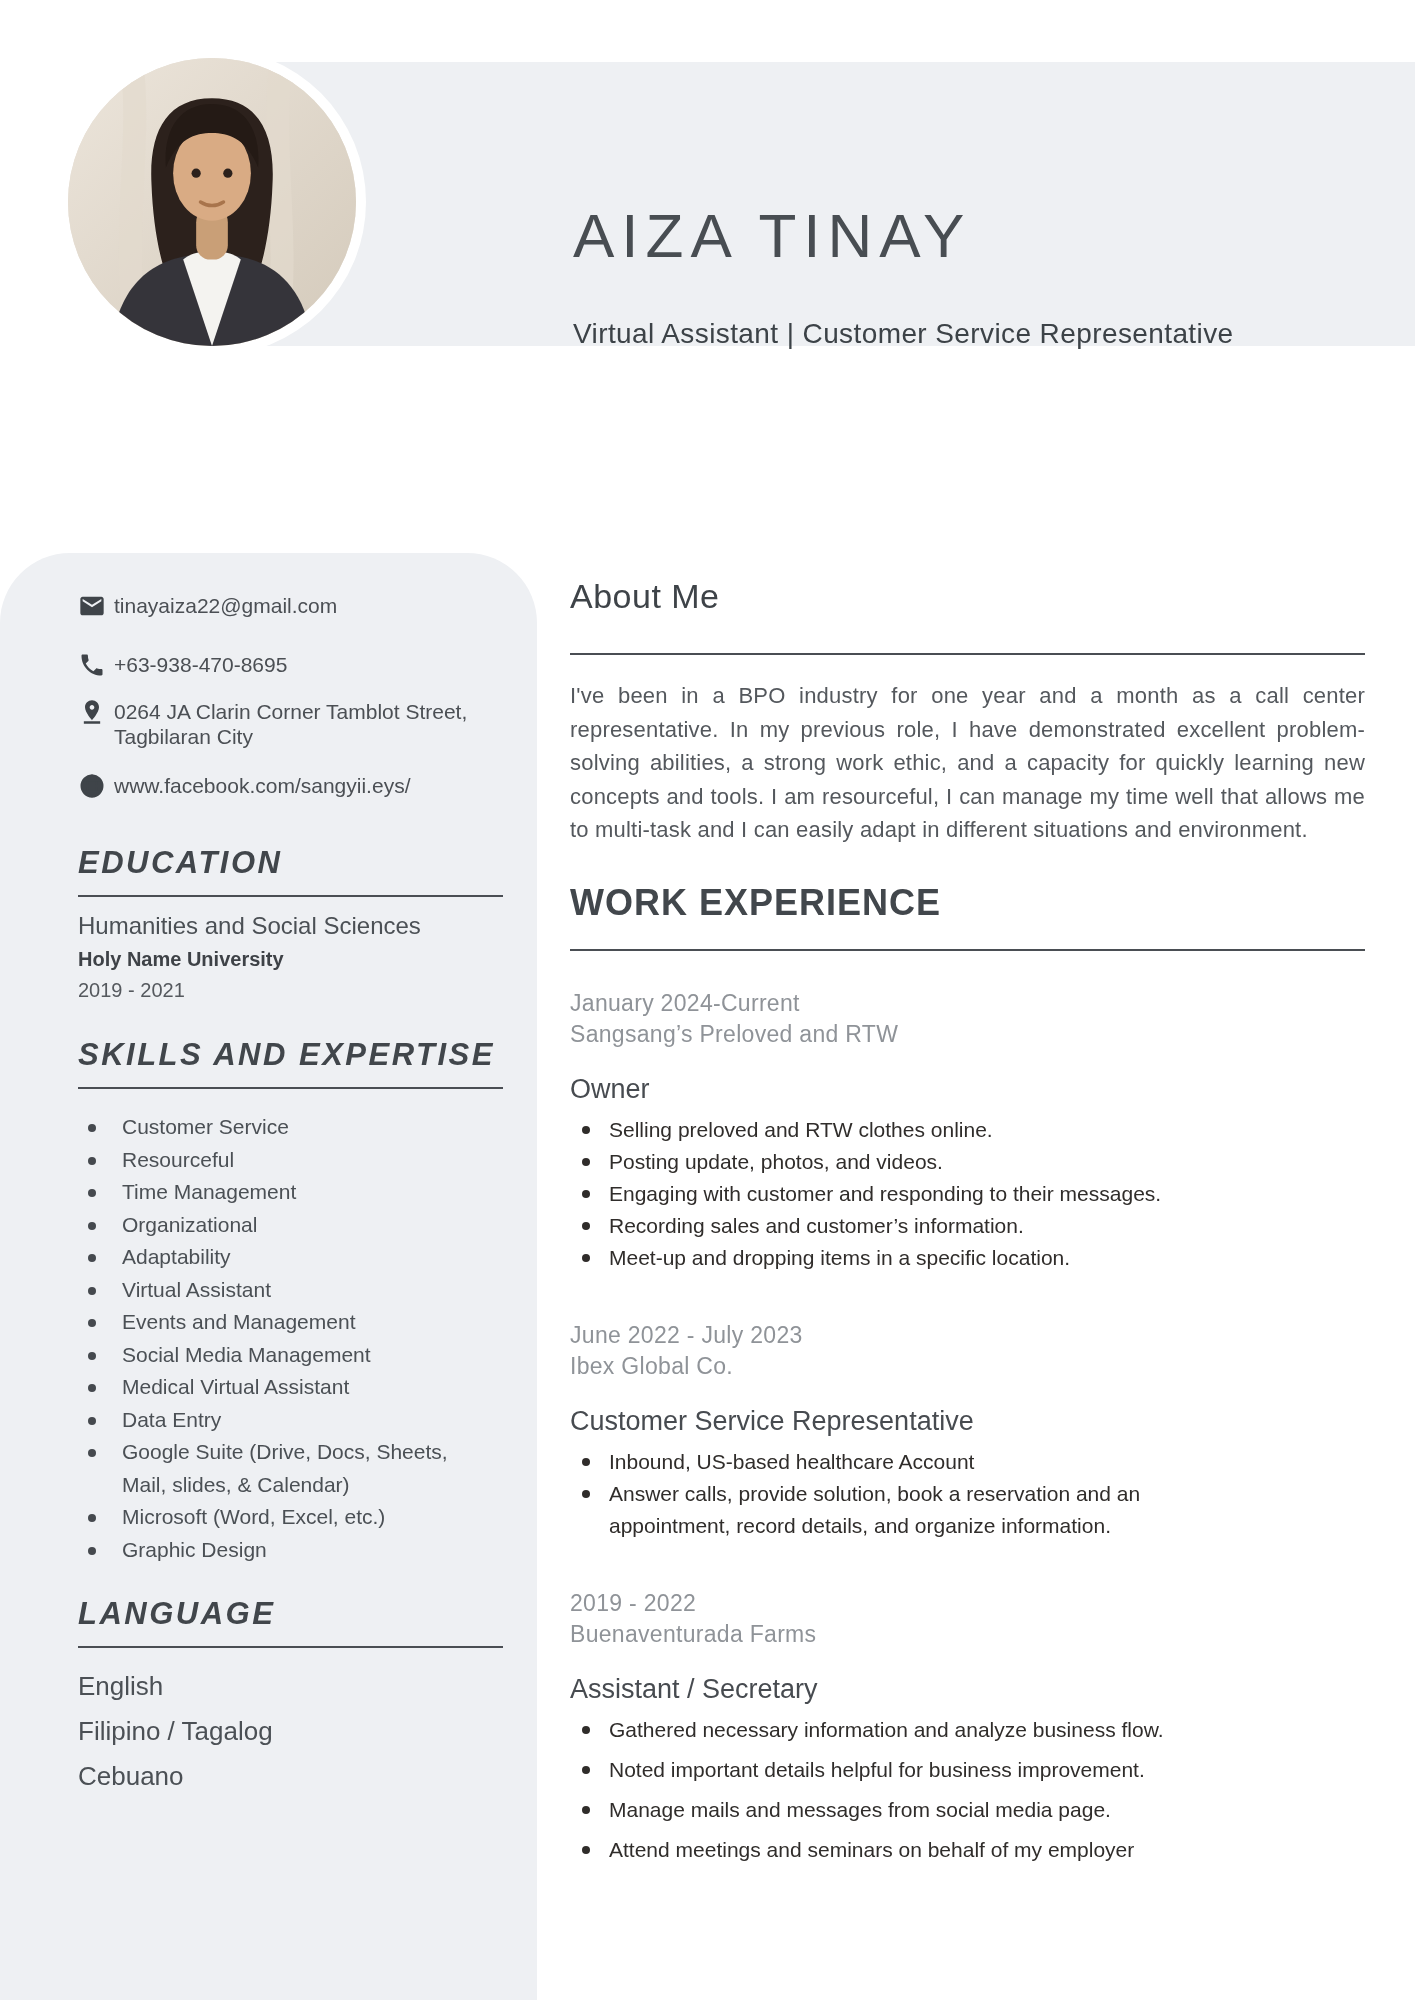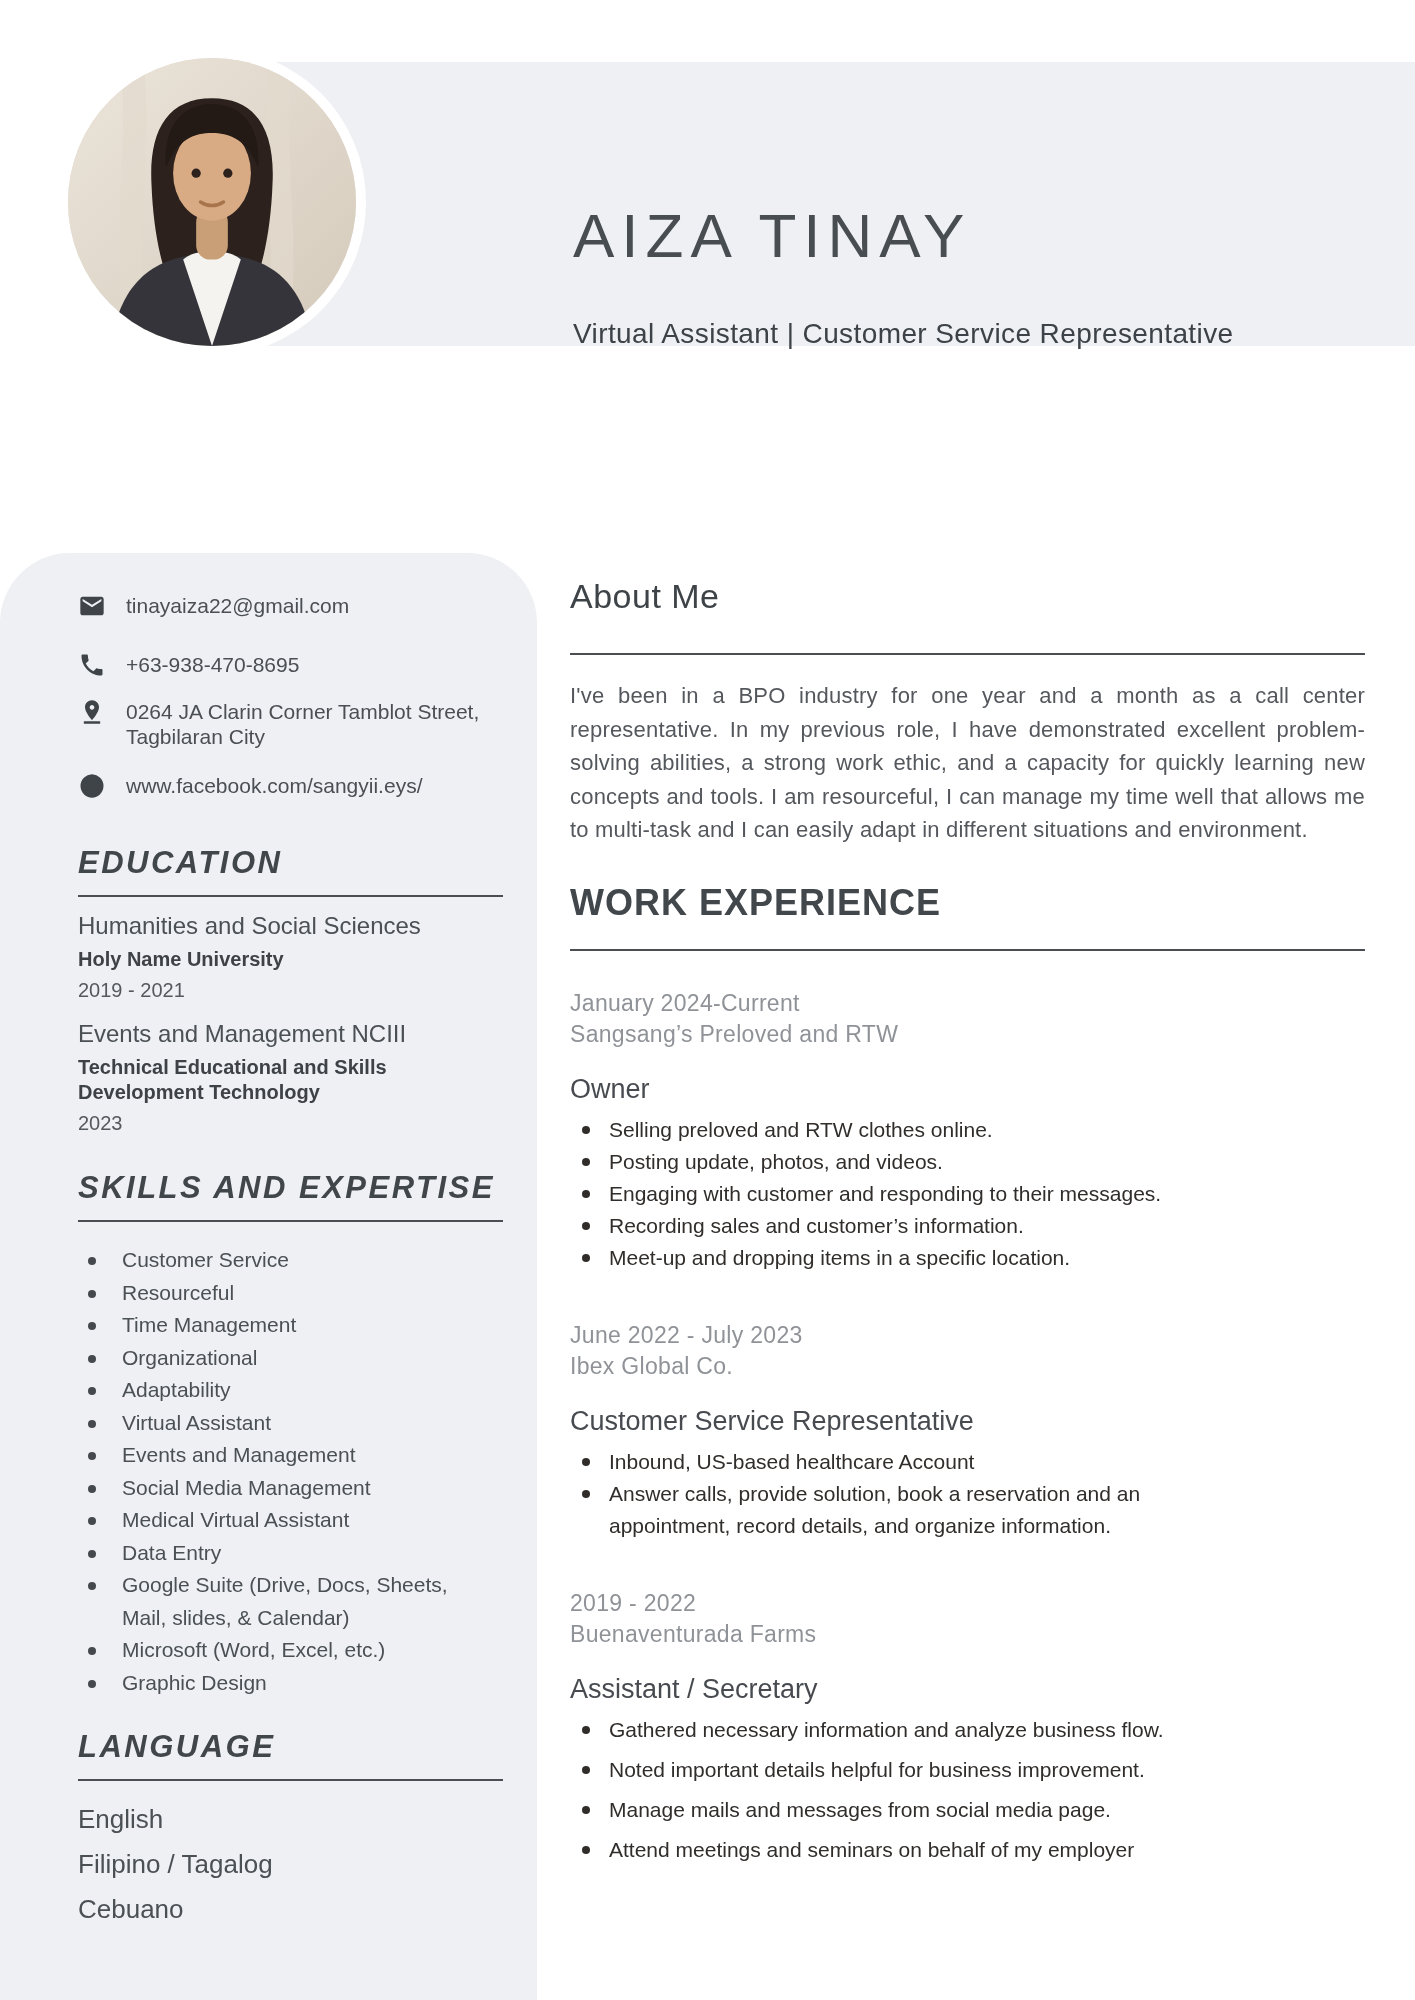--- a/index.html
+++ b/index.html
@@ -26,21 +26,21 @@
   }
   .person-subtitle{
     margin-top:46px;font-size:28px;font-weight:400;color:#3c4247;letter-spacing:.4px;line-height:36px;
   }
   
   .sidebar{
     position:absolute;left:0;top:553px;width:537px;height:1447px;
     background:#eef0f3;border-radius:70px 70px 0 0;
     padding:40px 34px 0 78px;box-sizing:border-box;
   }
-  .contact-row{display:flex;align-items:flex-start;gap:20px;margin-bottom:32px;}
+  .contact-row{display:flex;align-items:flex-start;gap:8px;margin-bottom:32px;}
   .contact-row.tight{margin-bottom:20px;}
   .contact-row.addr{margin-bottom:24px;}
   .contact-icon{width:28px;height:28px;flex:0 0 28px;color:#3f4449;margin-top:-1px;}
   .contact-icon svg{width:28px;height:28px;display:block;fill:currentColor;}
   .contact-text{font-size:21px;line-height:25px;color:#4b4f54;}
   .side-heading{
     font-size:31px;font-weight:700;letter-spacing:2.5px;color:#41464b;line-height:40px;font-style:italic;
   }
   .side-rule{border:none;border-top:2px solid #4a4e53;margin:12px 0 0 0;width:100%;}
   .edu-degree{font-size:24px;color:#4b5055;line-height:30px;margin-top:14px;}
@@ -160,25 +160,20 @@
   </div>
 
   <div class="side-heading mt-edu">EDUCATION</div>
   <hr class="side-rule">
 
   <div>
     <div class="edu-degree">Humanities and Social Sciences</div>
     <div class="edu-school">Holy Name University</div>
     <div class="edu-dates">2019 - 2021</div>
   </div>
-  <div style="margin-top:16px;">
-    <div class="edu-degree">Events and Management NCIII</div>
-    <div class="edu-school" style="width:330px;">Technical Educational and Skills Development Technology</div>
-    <div class="edu-dates">2023</div>
-  </div>
 
   <div class="side-heading mt-skills">SKILLS AND EXPERTISE</div>
   <hr class="side-rule">
   <ul class="skills-list">
     <li>Customer Service</li>
     <li>Resourceful</li>
     <li>Time Management</li>
     <li>Organizational</li>
     <li>Adaptability</li>
     <li>Virtual Assistant</li>

